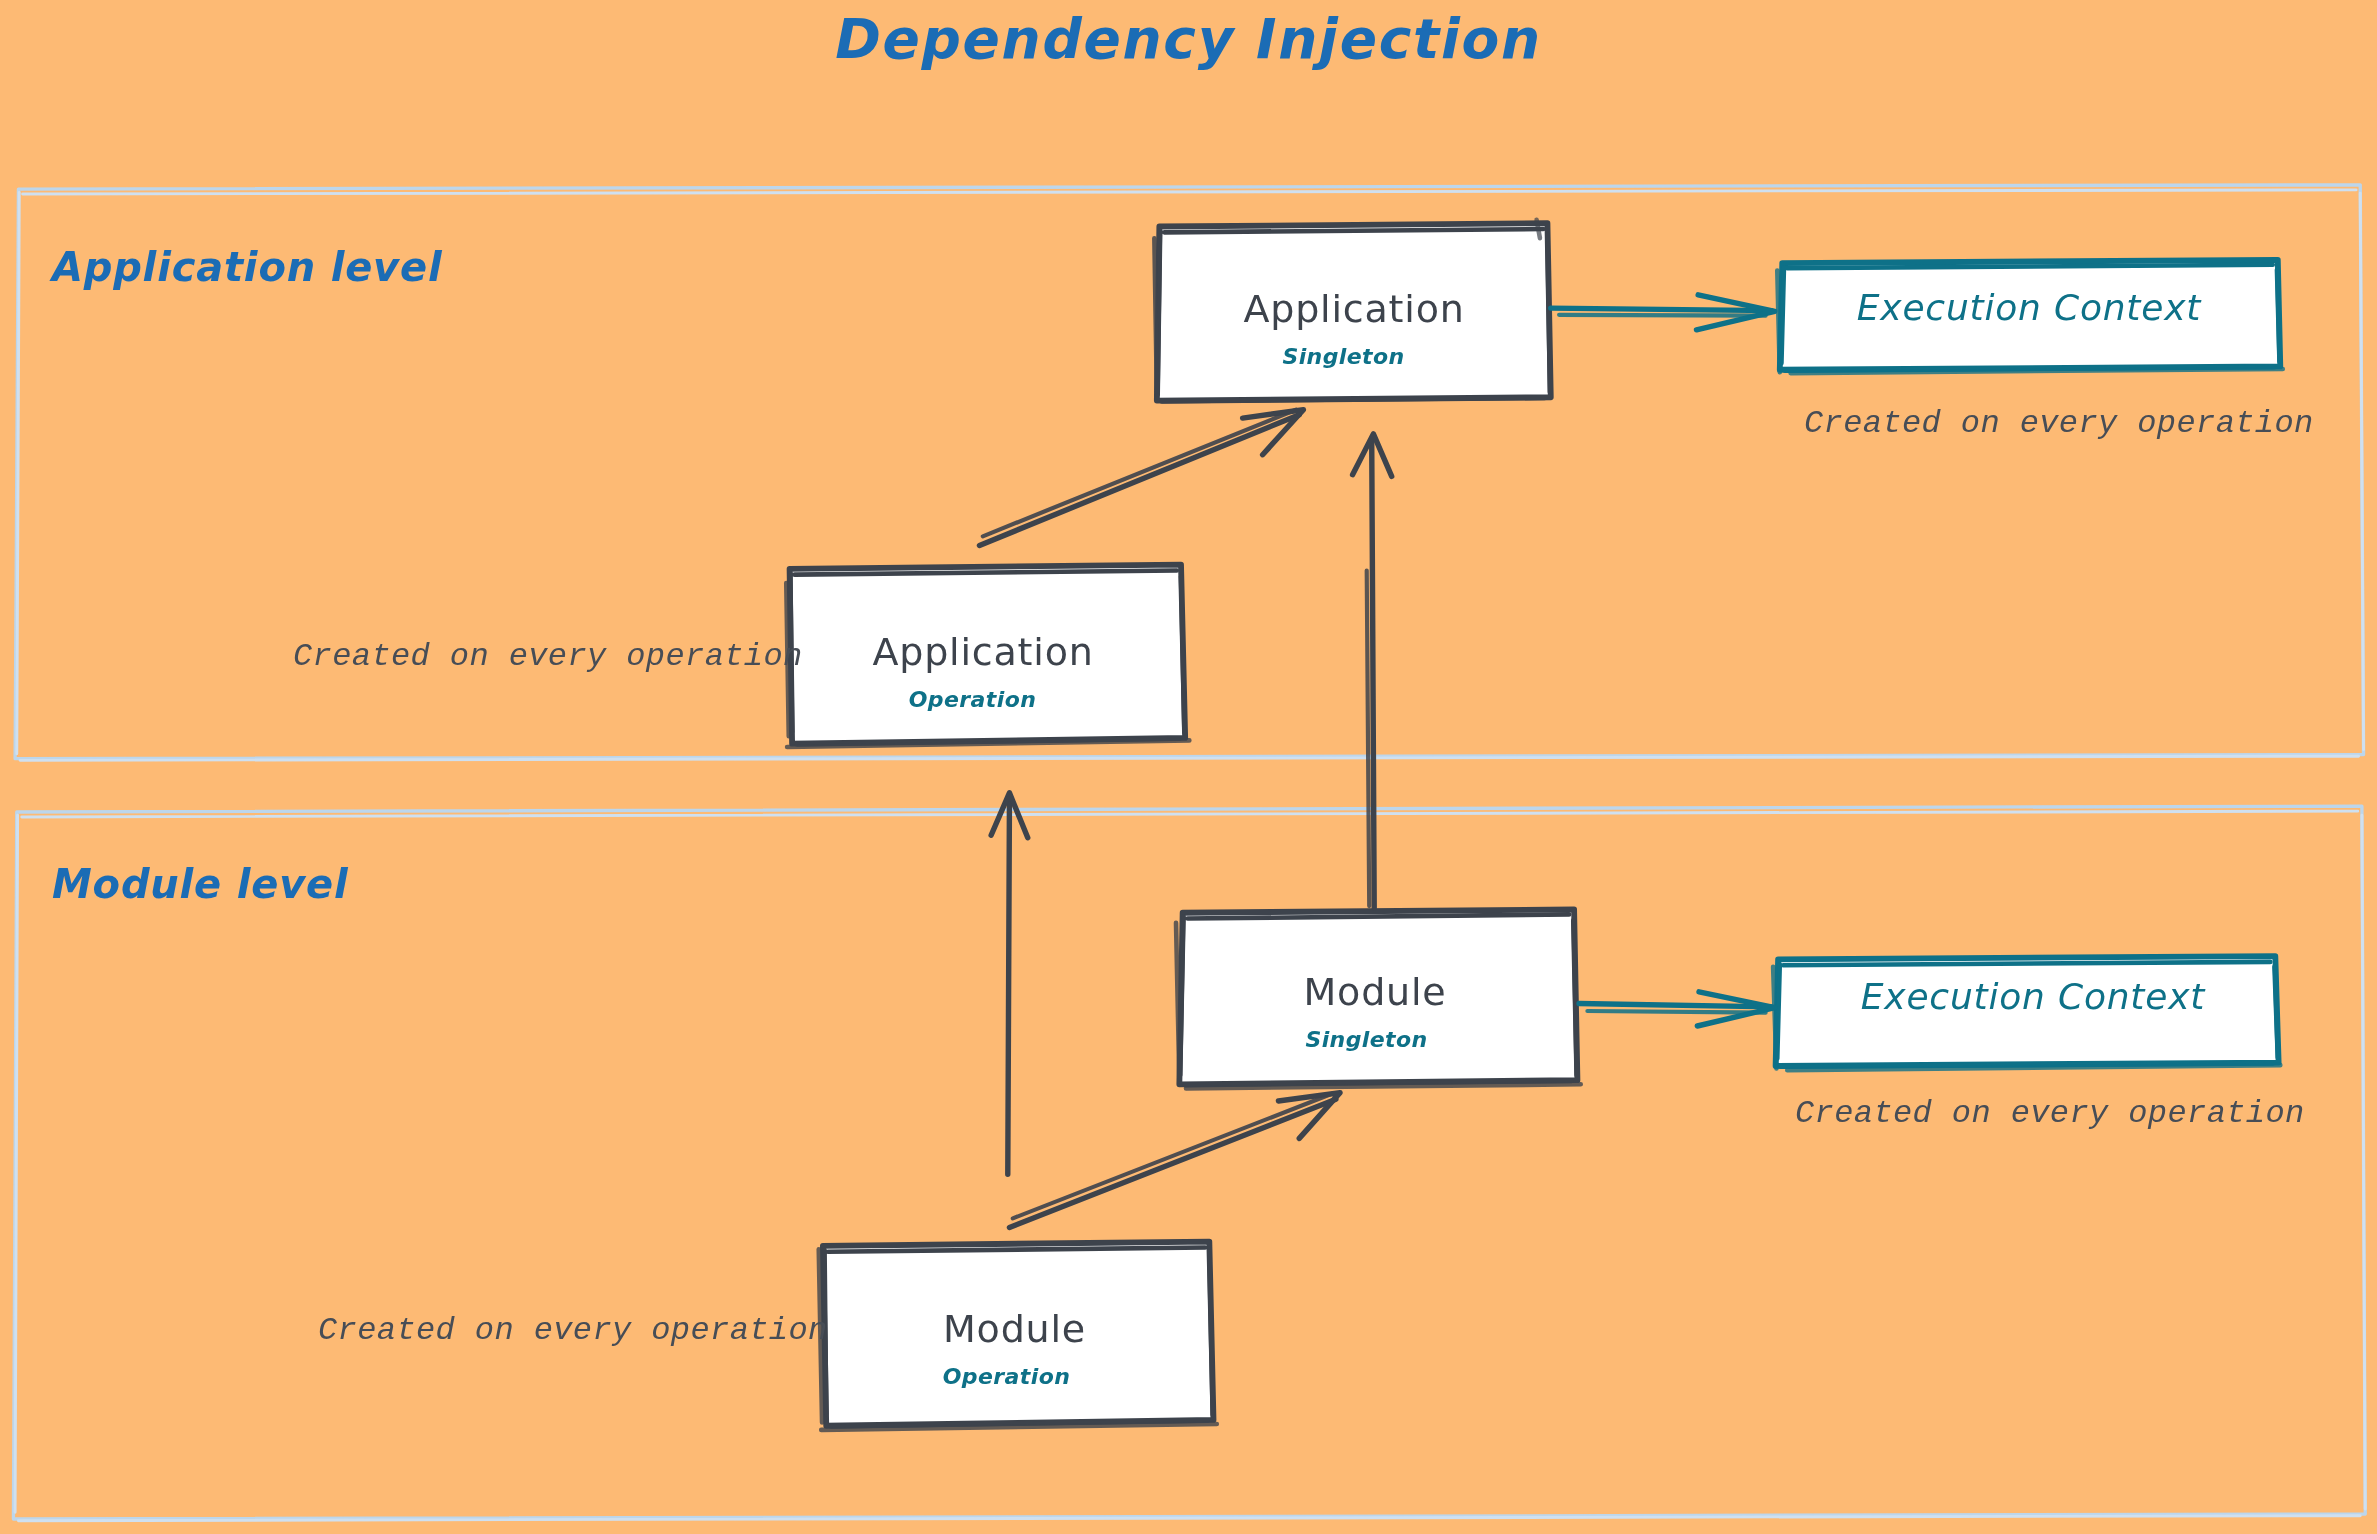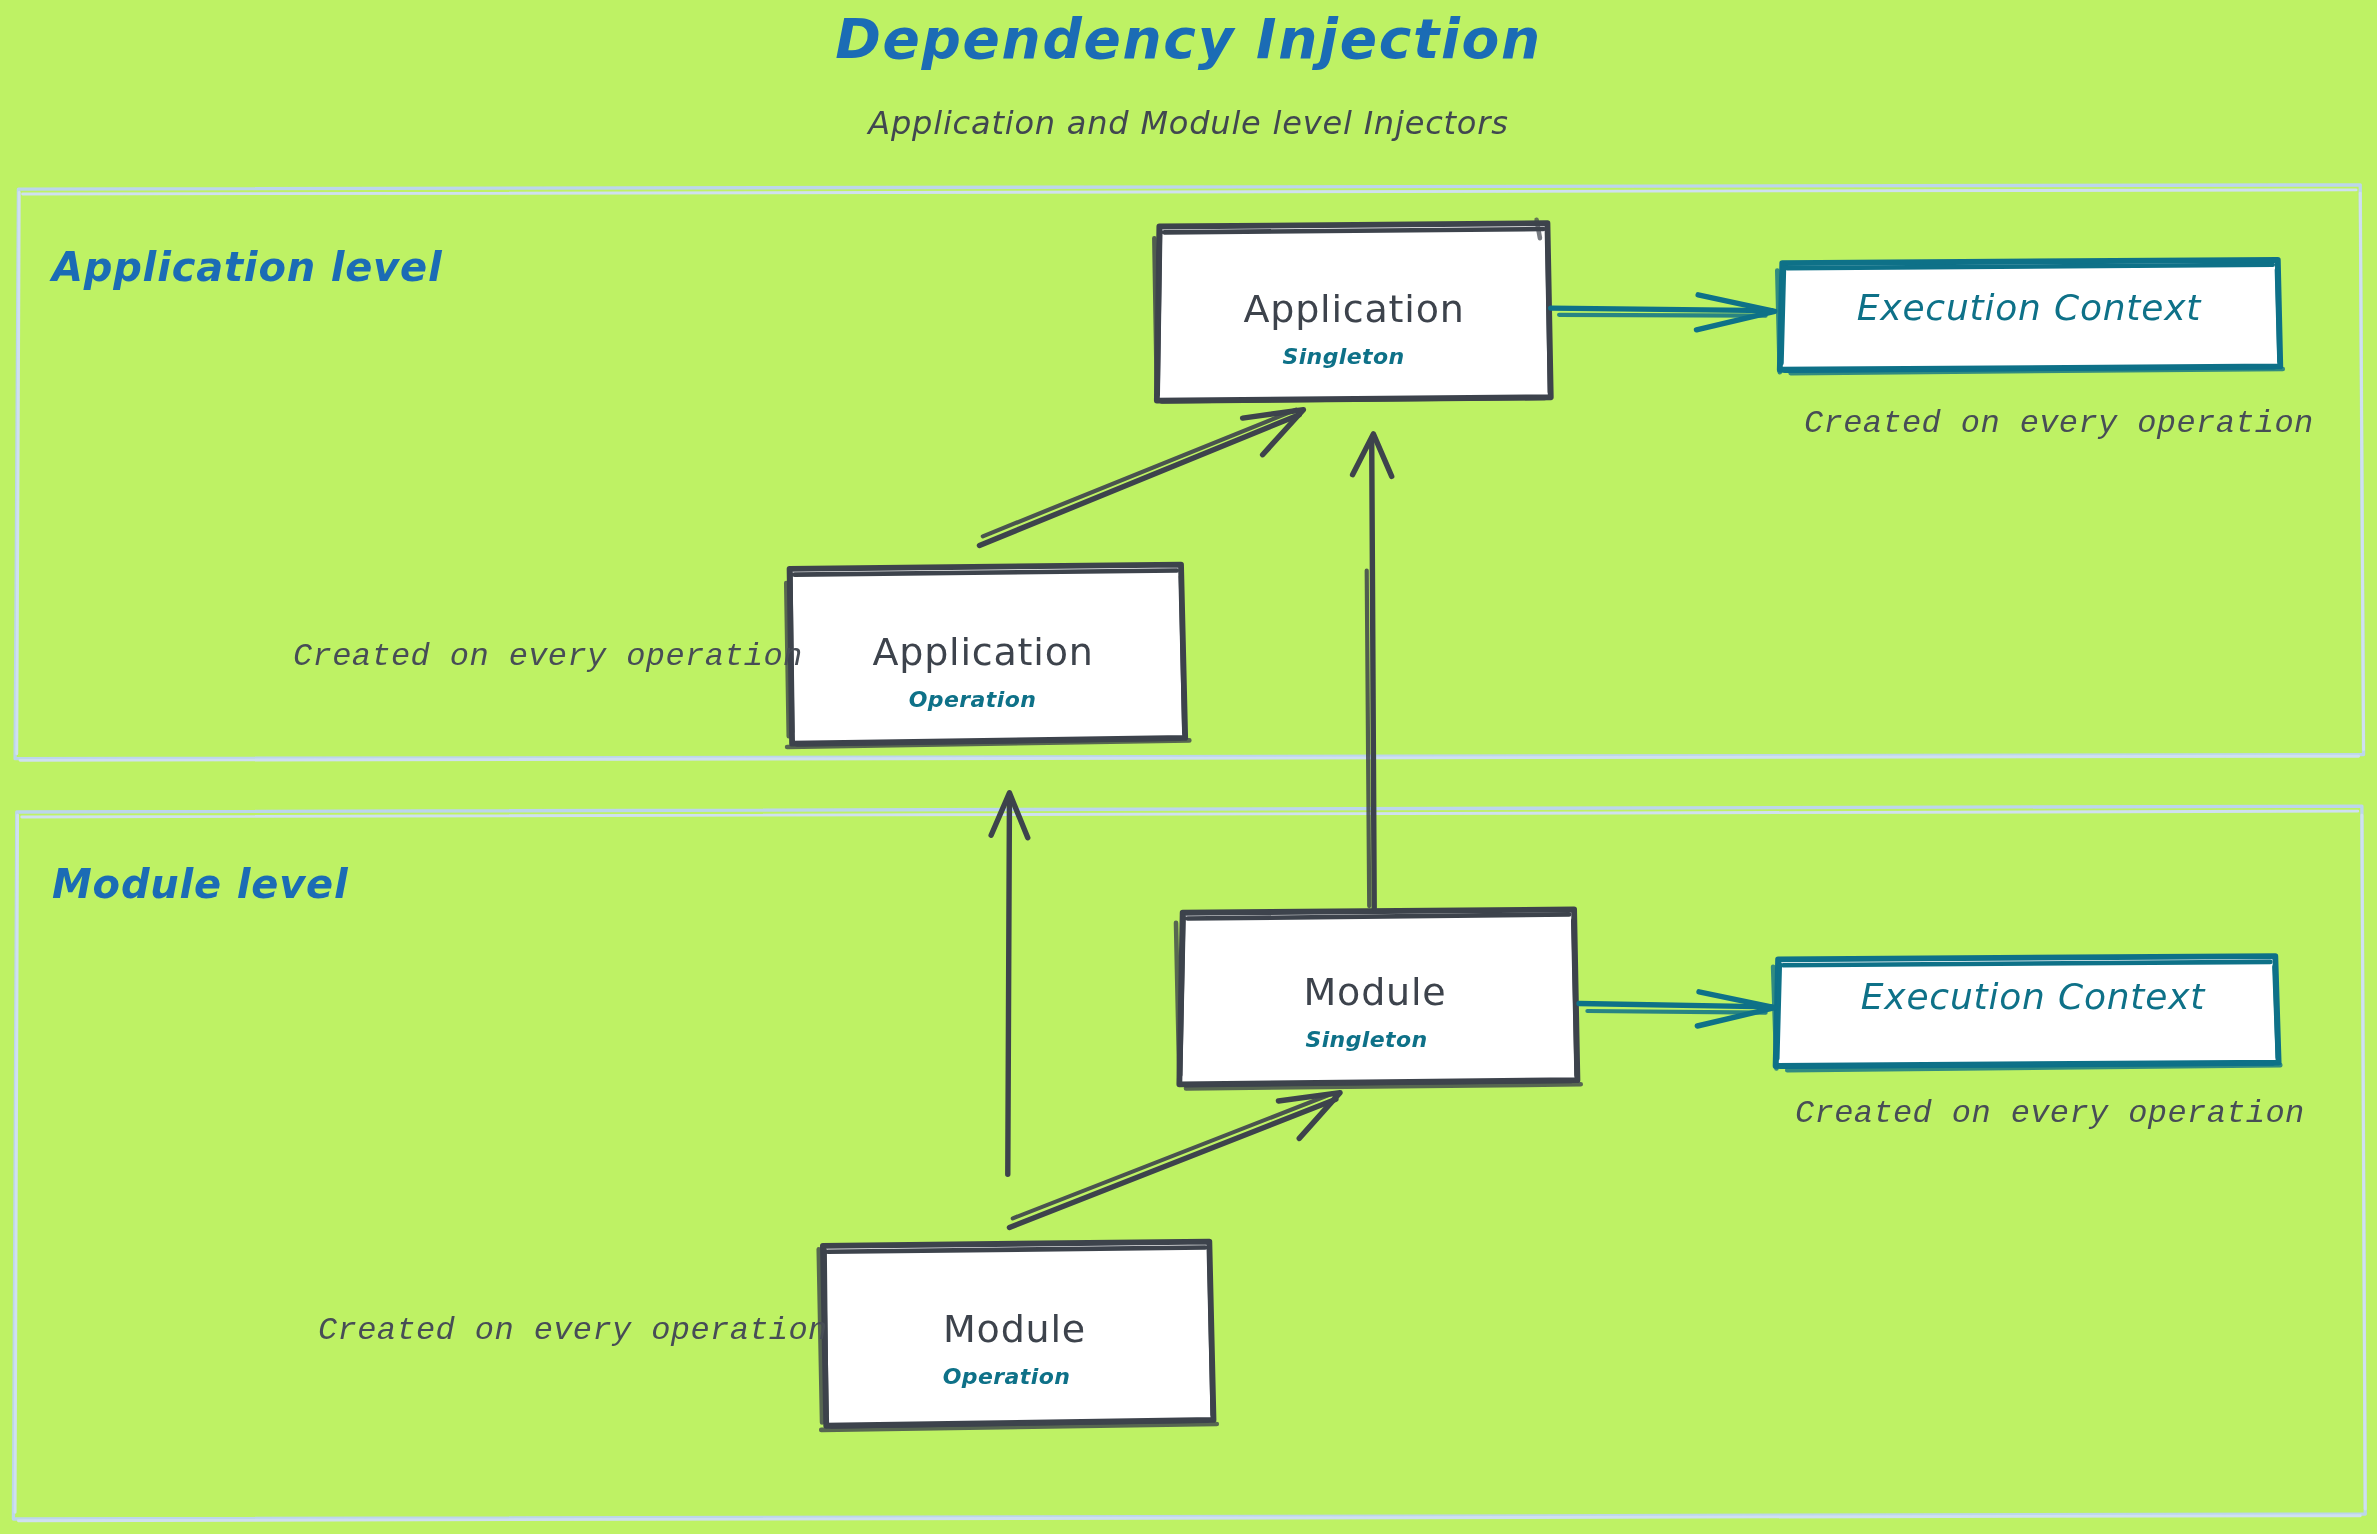--- a/index.html
+++ b/index.html
@@ -7,21 +7,21 @@
     padding: 0;
     background: #ffffff;
   }
   body {
     font-family: "DejaVu Sans", sans-serif;
   }
   #canvas {
     position: relative;
     width: 2377px;
     height: 1534px;
-    background: #bef264;
+    background: #fdba74;
     overflow: hidden;
   }
   #sketch-layer {
     position: absolute;
     left: 0;
     top: 0;
     width: 2377px;
     height: 1534px;
     pointer-events: none;
   }
@@ -223,21 +223,20 @@
     </g>
 
     <g>
       <path class="arr-dark" d="M 1210 1410 L 1212 958"></path>
       <path class="arr-dark" d="M 1190 1003 L 1212 952 L 1234 1006"></path>
     </g>
   </svg>
 
   <div class="txt title">Dependency Injection</div>
 
-  <div class="txt subtitle">Application and Module level Injectors</div>
 
   <div class="txt lane-label" id="lane-label-app">Application level</div>
 
   <div class="txt lane-label" id="lane-label-mod">Module level</div>
 
   <div class="txt node-title" id="app-singleton-title">Application</div>
   <div class="txt node-scope" id="app-singleton-scope">Singleton</div>
 
   <div class="txt ec-title" id="ec-app-title">Execution Context</div>
   <div class="txt note" id="ec-app-note">Created on every operation</div>

